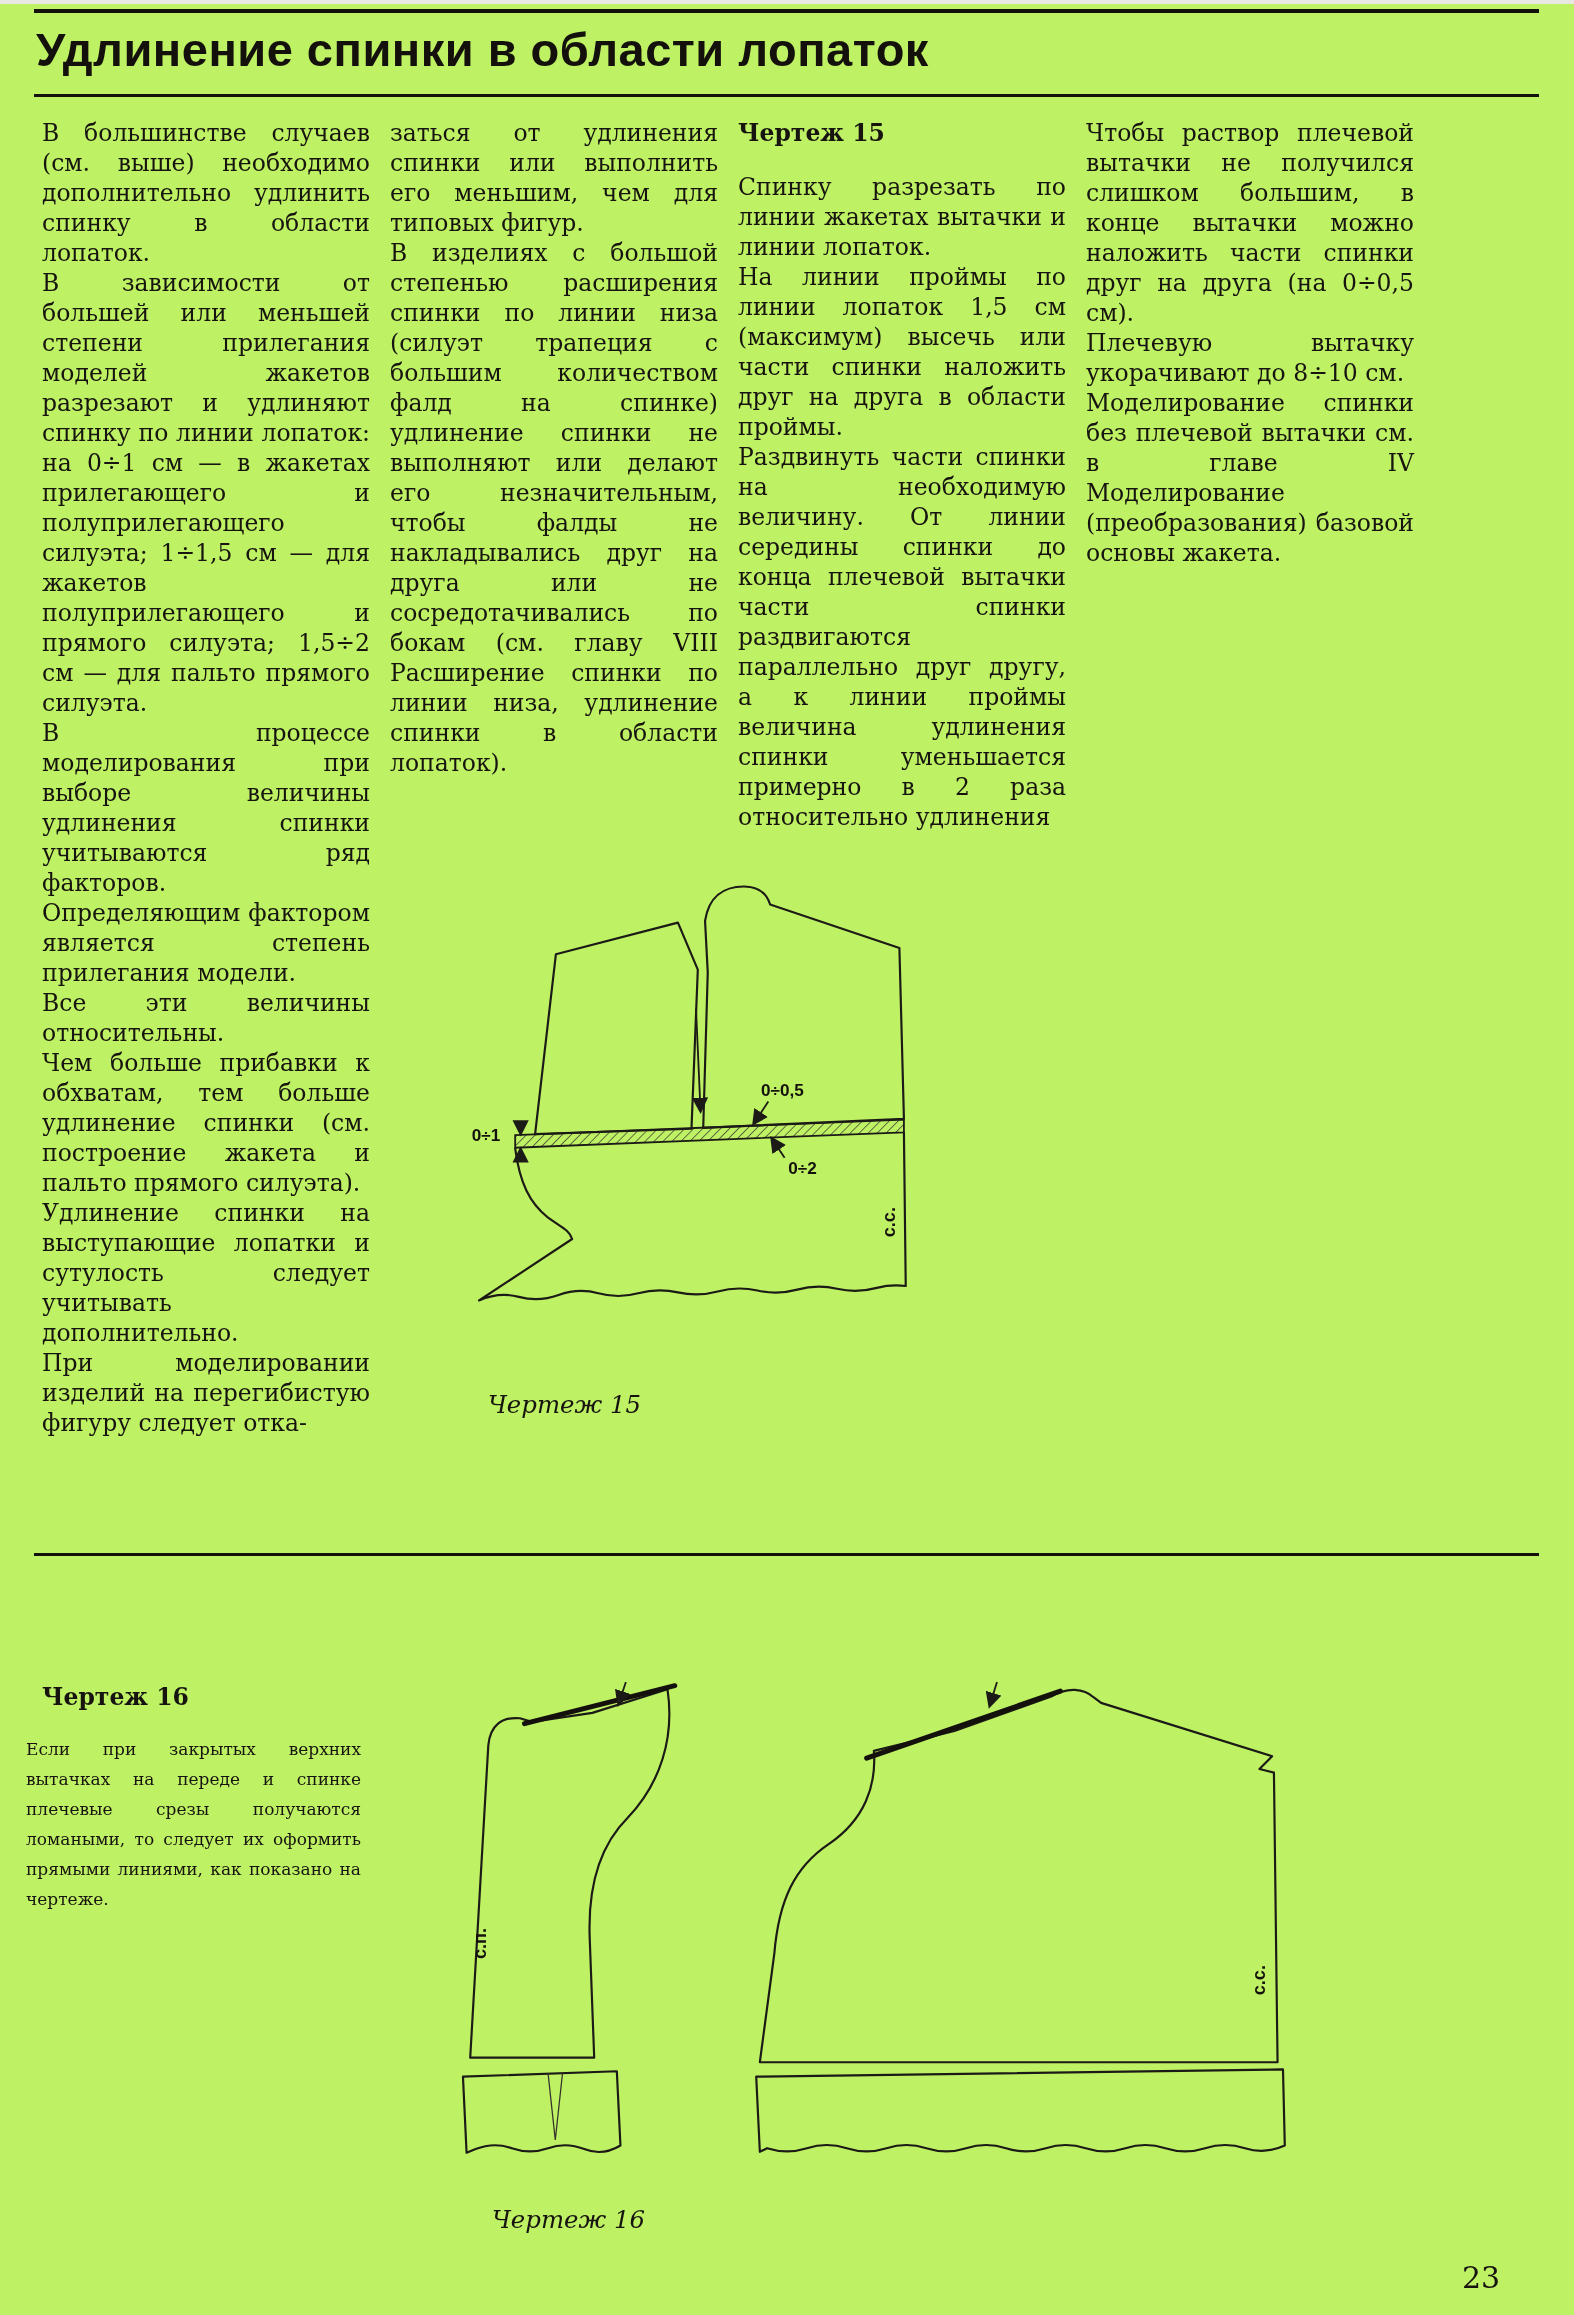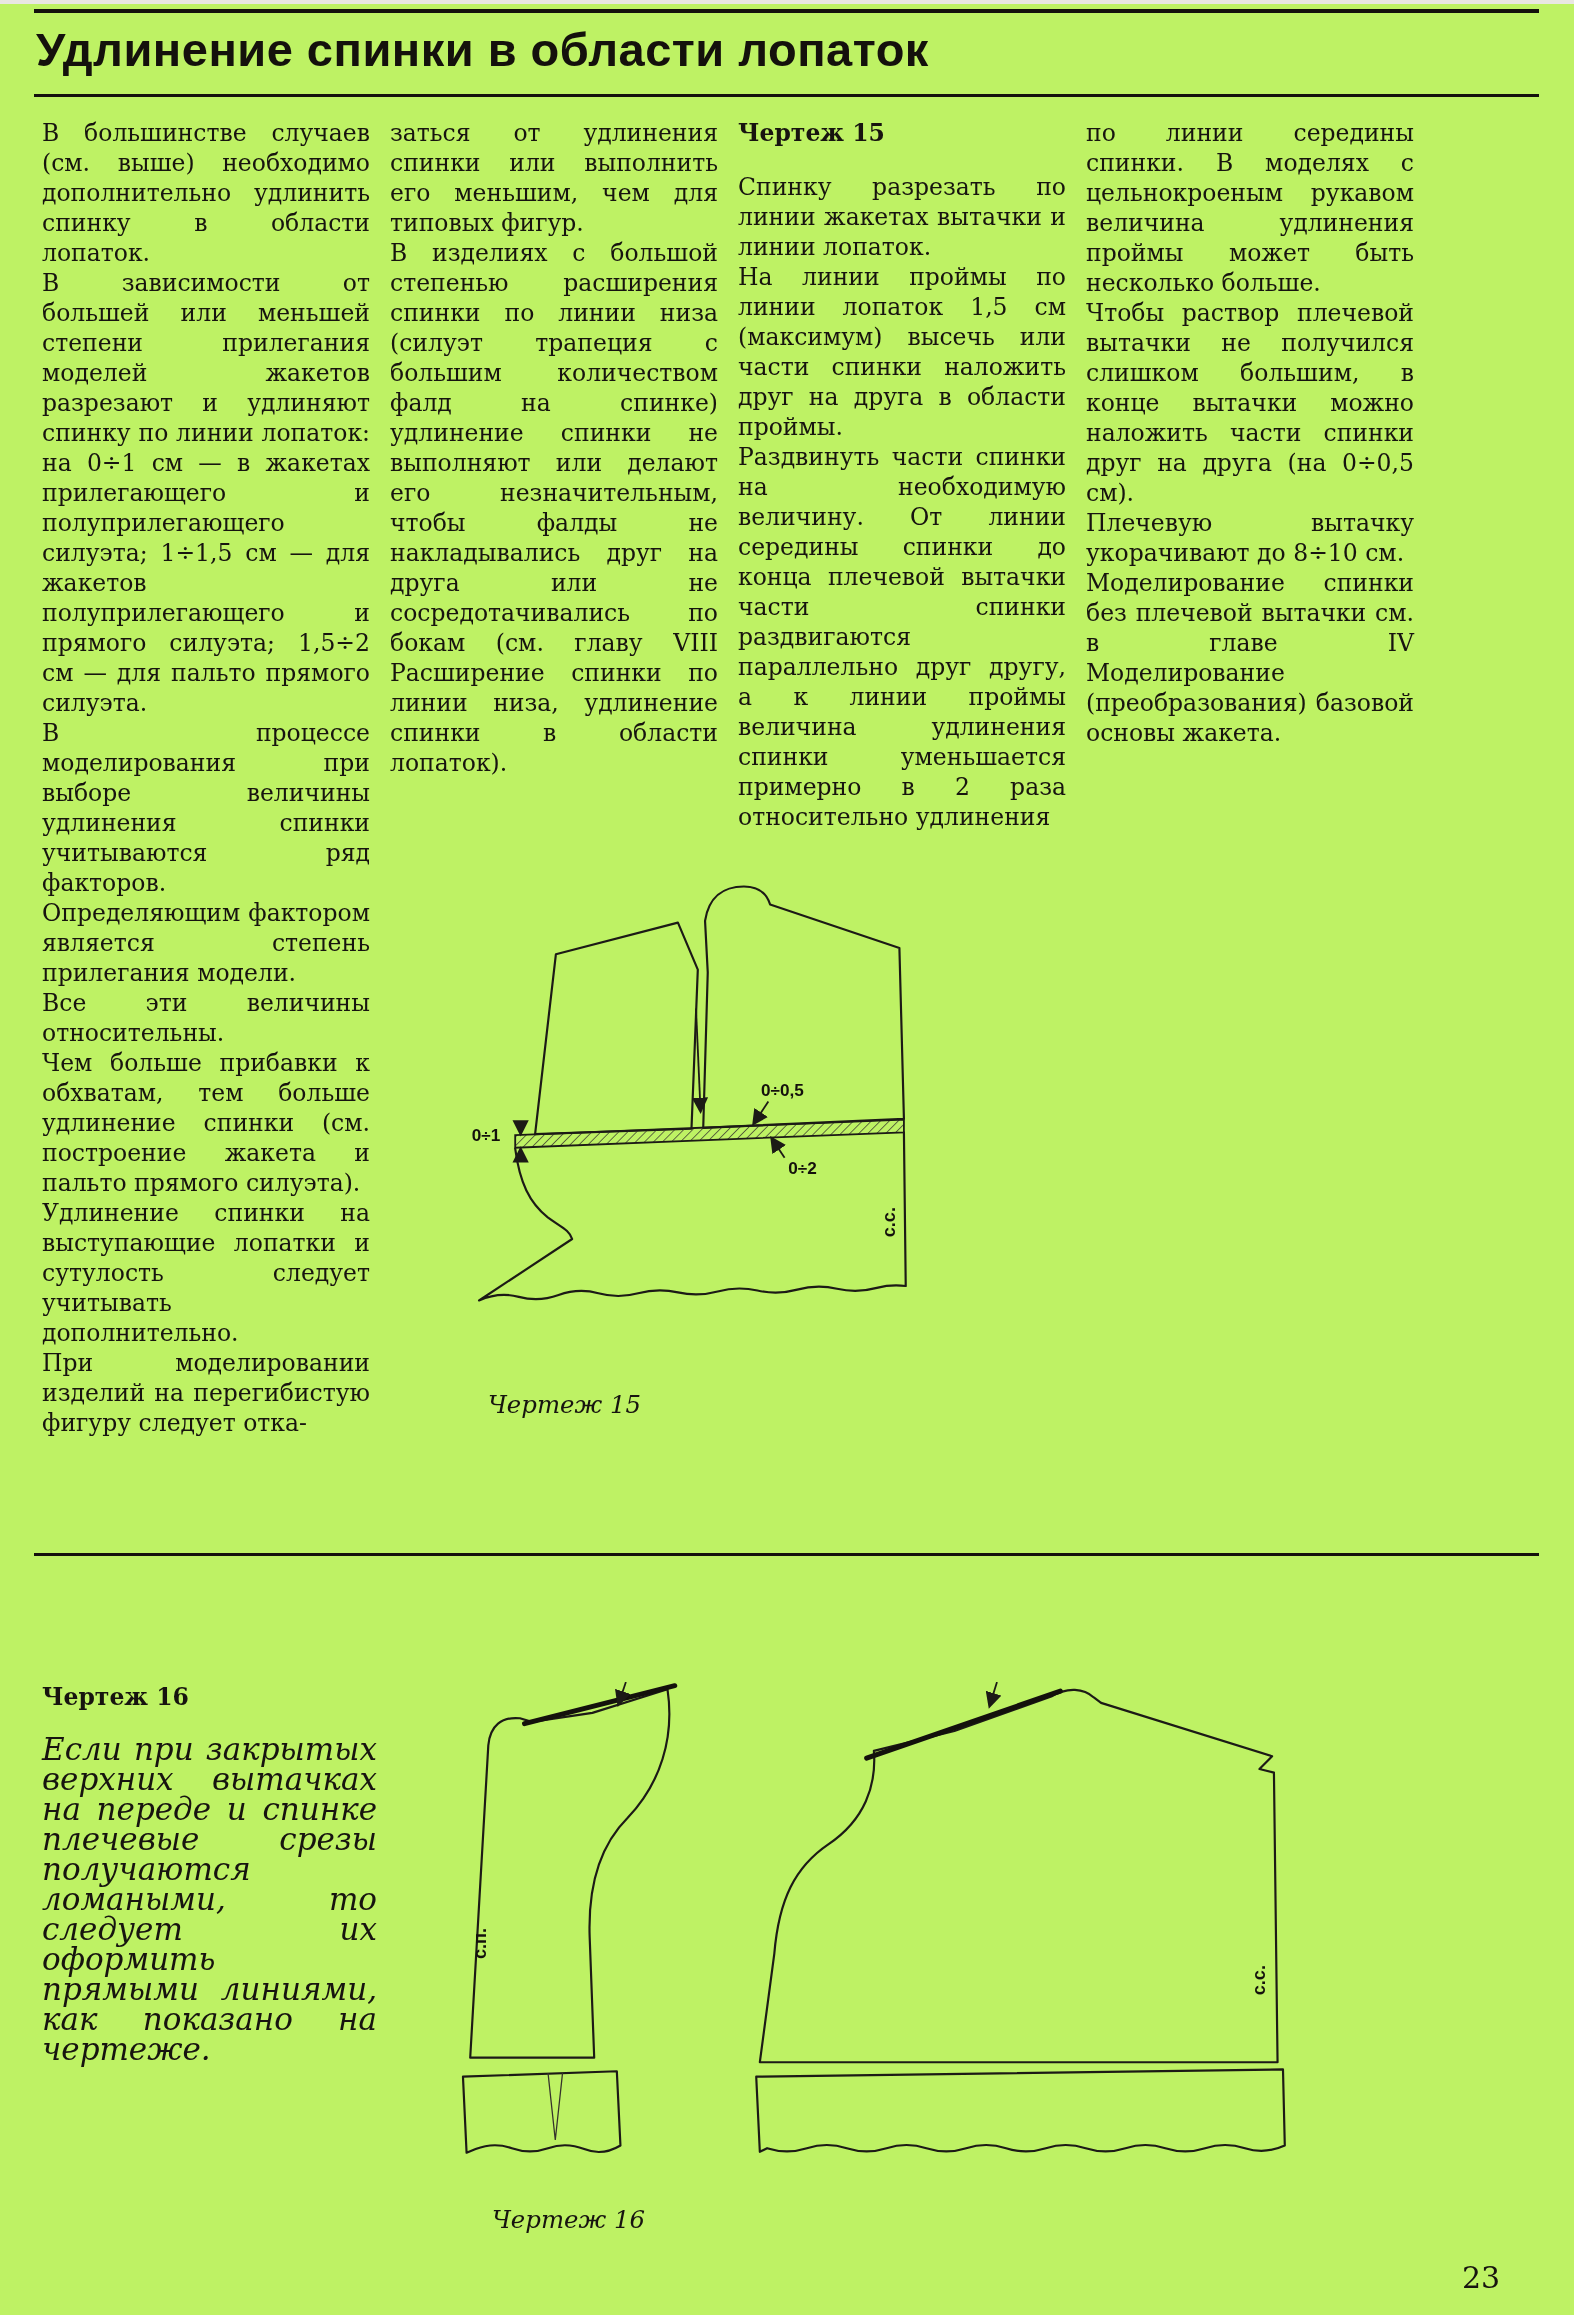--- a/index.html
+++ b/index.html
@@ -78,28 +78,27 @@
   .s2-heading {
     position: absolute;
     left: 42px;
     top: 1679px;
     margin: 0;
     font-size: 23.5px;
     font-weight: 700;
   }
   .s2-para {
     position: absolute;
-    left: 42px;
+    left: 26px;
     top: 1730px;
     width: 335px;
     margin: 0;
-    font-size: 31px;
+    font-size: 17px;
     line-height: 30px;
     text-align: justify;
-    font-style: italic;
   }
   .page-number {
     position: absolute;
     left: 1462px;
     top: 2256px;
     font-size: 30px;
   }
   .outline {
     fill: none;
     stroke: #1c1a16;
@@ -160,21 +159,20 @@
       <p>заться от удлинения спинки или выполнить его меньшим, чем для типовых фигур.</p>
       <p>В изделиях с большой степенью расширения спинки по линии низа (силуэт трапеция с большим количеством фалд на спинке) удлинение спинки не выполняют или делают его незначительным, чтобы фалды не накладывались друг на друга или не сосредотачивались по бокам (см. главу VIII Расширение спинки по линии низа, удлинение спинки в области лопаток).</p>
     </div>
     <div class="col">
       <p class="col-heading">Чертеж 15</p>
       <p>Спинку разрезать по линии жакетах вытачки и линии лопаток.</p>
       <p>На линии проймы по линии лопаток 1,5 см (максимум) высечь или части спинки наложить друг на друга в области проймы.</p>
       <p>Раздвинуть части спинки на необходимую величину. От линии середины спинки до конца плечевой вытачки части спинки раздвигаются параллельно друг другу, а к линии проймы величина удлинения спинки уменьшается примерно в 2 раза относительно удлинения</p>
     </div>
     <div class="col">
-      <p>по линии середины спинки. В моделях с цельнокроеным рукавом величина удлинения проймы может быть несколько больше.</p>
       <p>Чтобы раствор плечевой вытачки не получился слишком большим, в конце вытачки можно наложить части спинки друг на друга (на 0÷0,5 см).</p>
       <p>Плечевую вытачку укорачивают до 8÷10 см.</p>
       <p>Моделирование спинки без плечевой вытачки см. в главе IV Моделирование (преобразования) базовой основы жакета.</p>
     </div>
   </div>
 
   <figure class="fig fig15">
     <svg width="452" height="507" viewBox="0 0 500 560" xmlns="http://www.w3.org/2000/svg">
       <defs>
         <pattern id="hatch15" patternUnits="userSpaceOnUse" width="7" height="7" patternTransform="rotate(45)">

